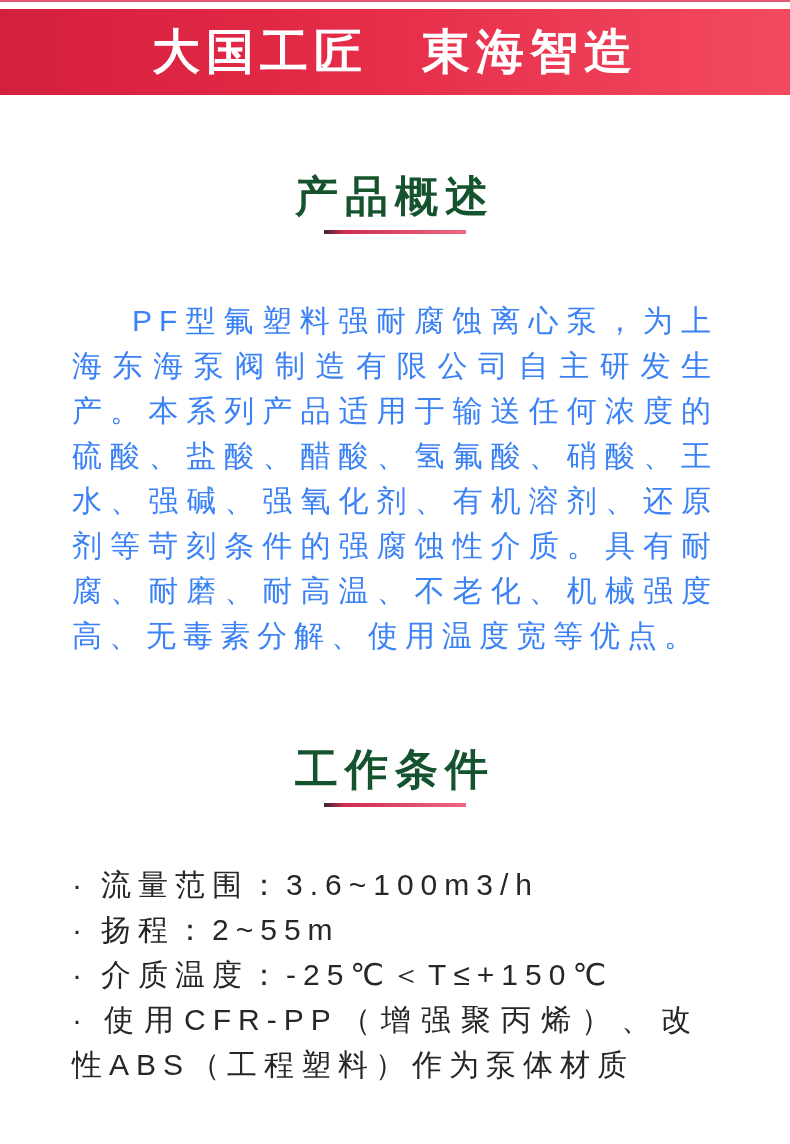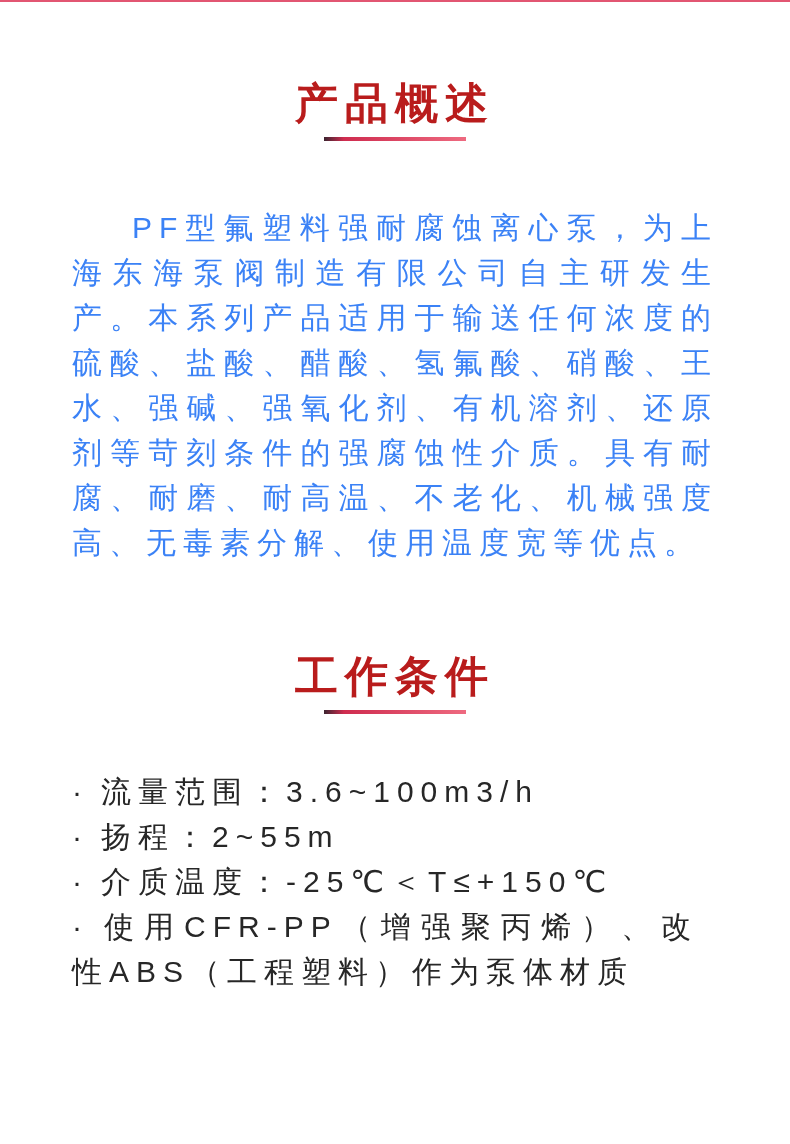--- a/index.html
+++ b/index.html
@@ -37,21 +37,21 @@
     font-weight: bold;
     letter-spacing: 6px;
     white-space: nowrap;
   }
   .section-title {
     margin: 0;
     text-align: center;
     font-size: 43px;
     line-height: 50px;
     font-weight: bold;
-    color: #b91c1c;
+    color: #14532d;
     letter-spacing: 7px;
   }
   .section-overview .section-title { margin-top: 76px; }
   .section-conditions .section-title { margin-top: 86px; }
   .title-underline {
     width: 142px;
     height: 4px;
     margin: 9px auto 0 auto;
     background: linear-gradient(90deg, #3c2430 0%, #cf2c4f 14%, #ee6a80 100%);
   }
@@ -79,20 +79,23 @@
     color: #272727;
   }
 </style>
 </head>
 <body>
 
 <div class="page">
 
   <div class="top-line"></div>
 
+  <div class="banner">
+    <span class="banner-title">大国工匠　東海智造</span>
+  </div>
 
   <section class="section-overview">
     <h2 class="section-title">产品概述</h2>
     <div class="title-underline"></div>
     <p class="body-text">PF型氟塑料强耐腐蚀离心泵，为上海东海泵阀制造有限公司自主研发生产。本系列产品适用于输送任何浓度的硫酸、盐酸、醋酸、氢氟酸、硝酸、王水、强碱、强氧化剂、有机溶剂、还原剂等苛刻条件的强腐蚀性介质。具有耐腐、耐磨、耐高温、不老化、机械强度高、无毒素分解、使用温度宽等优点。</p>
   </section>
 
   <section class="section-conditions">
     <h2 class="section-title">工作条件</h2>
     <div class="title-underline"></div>

